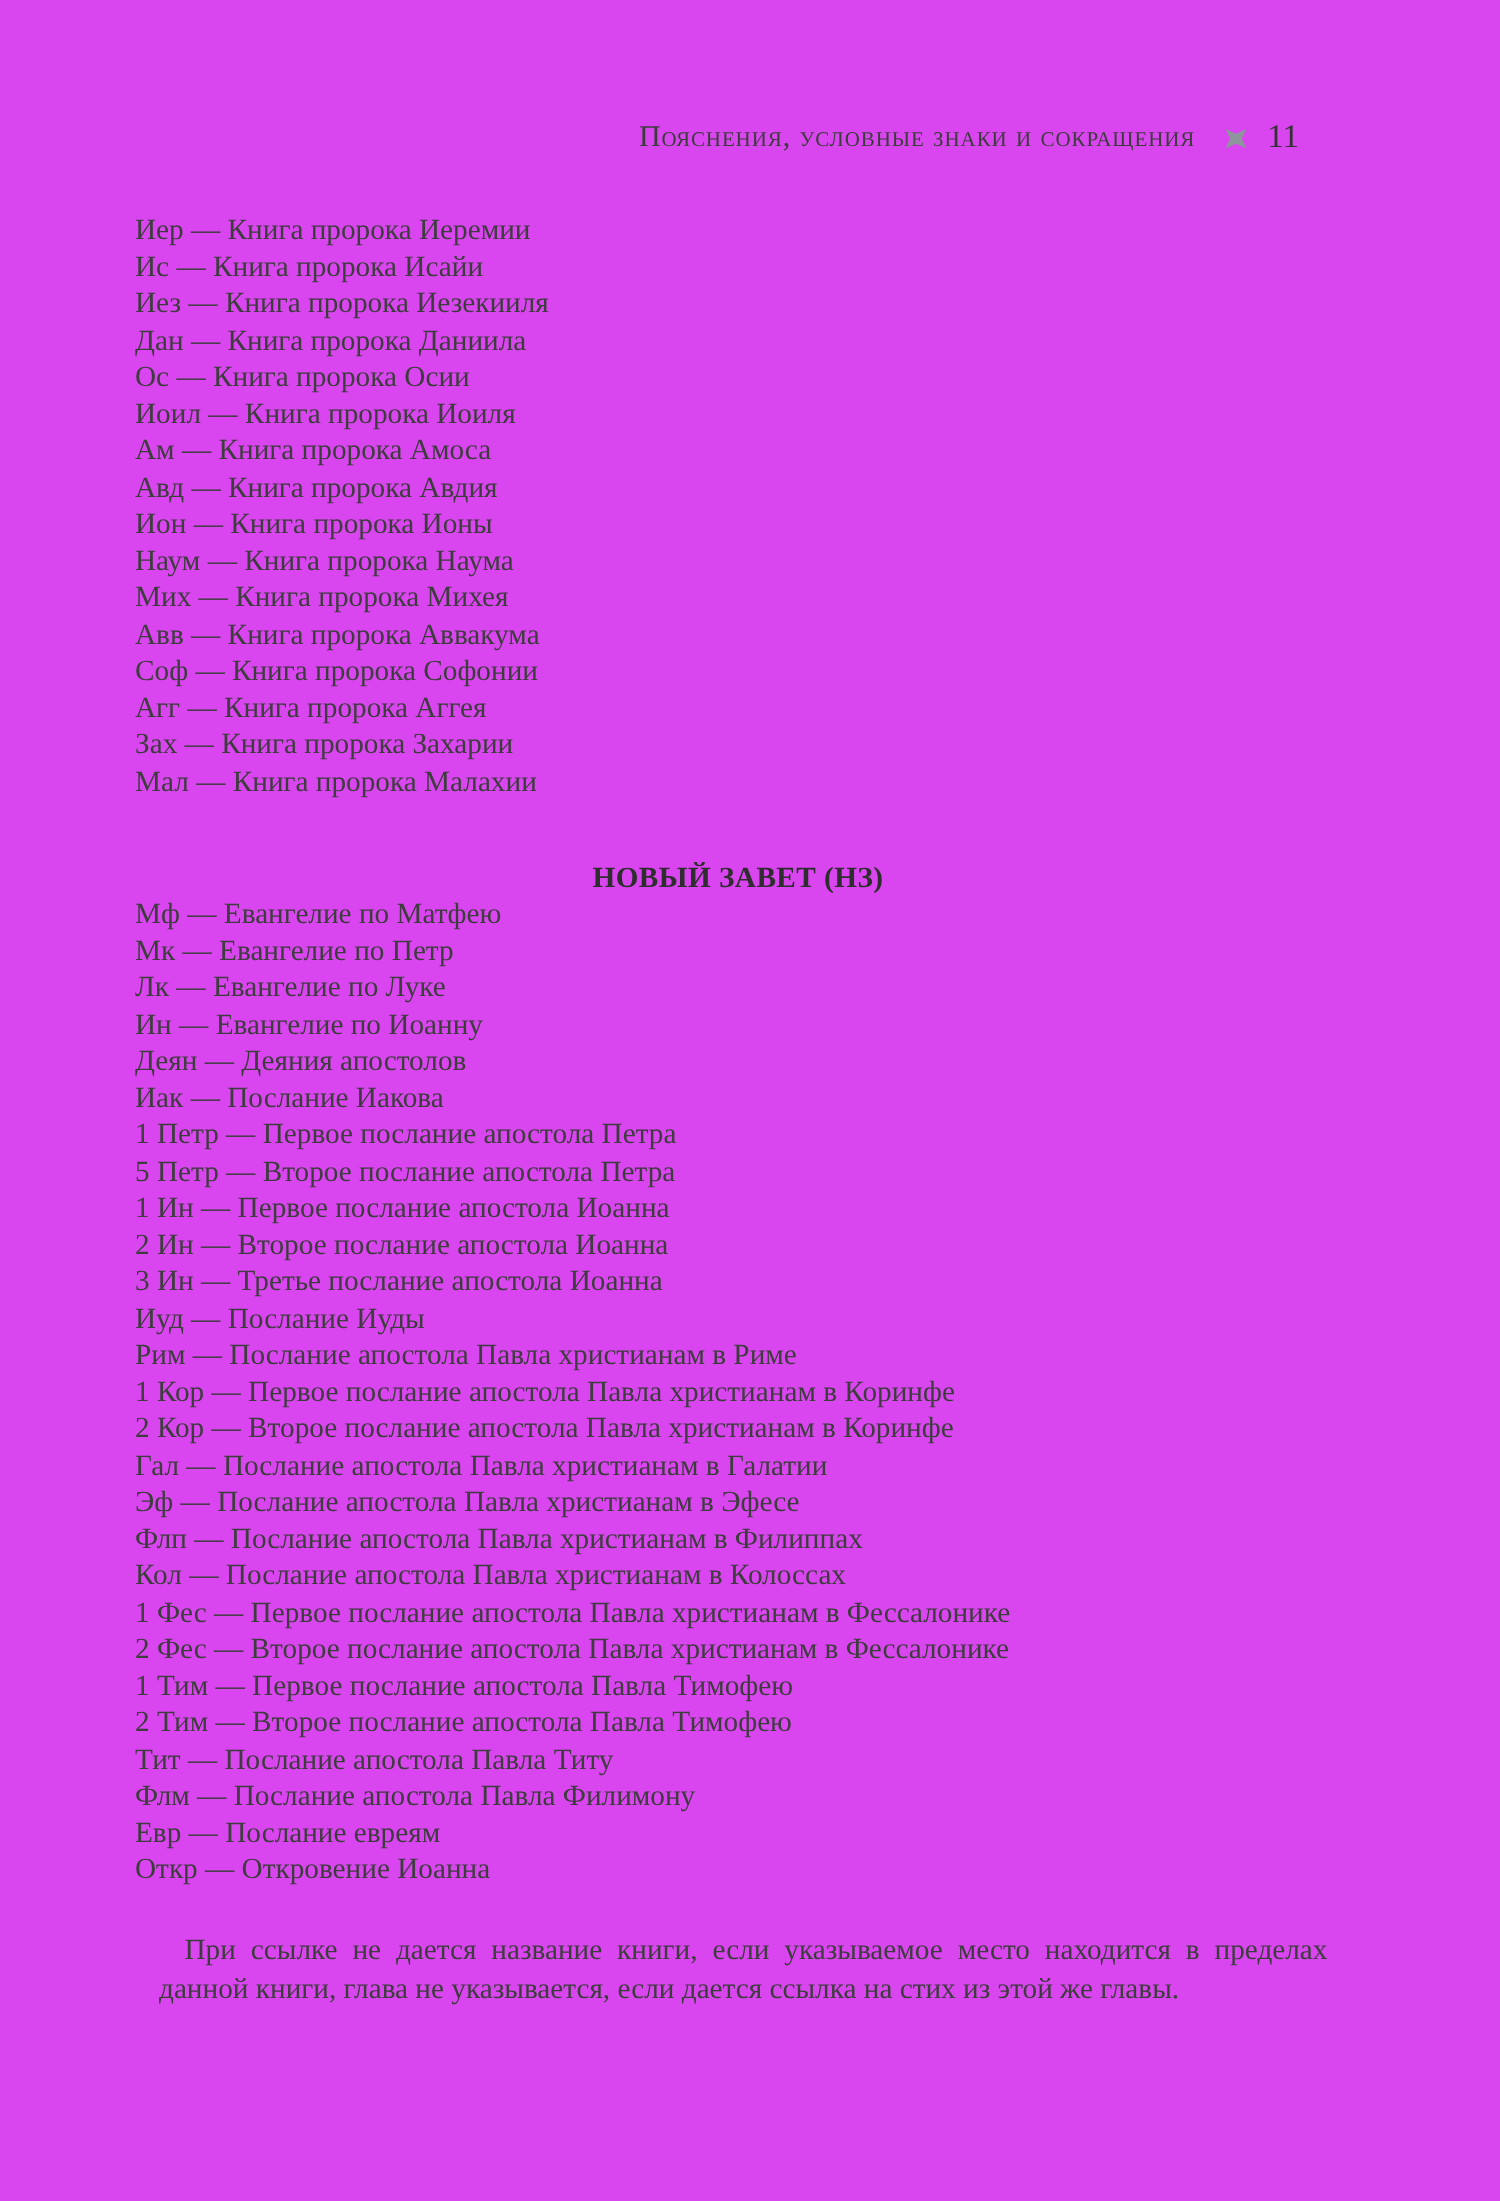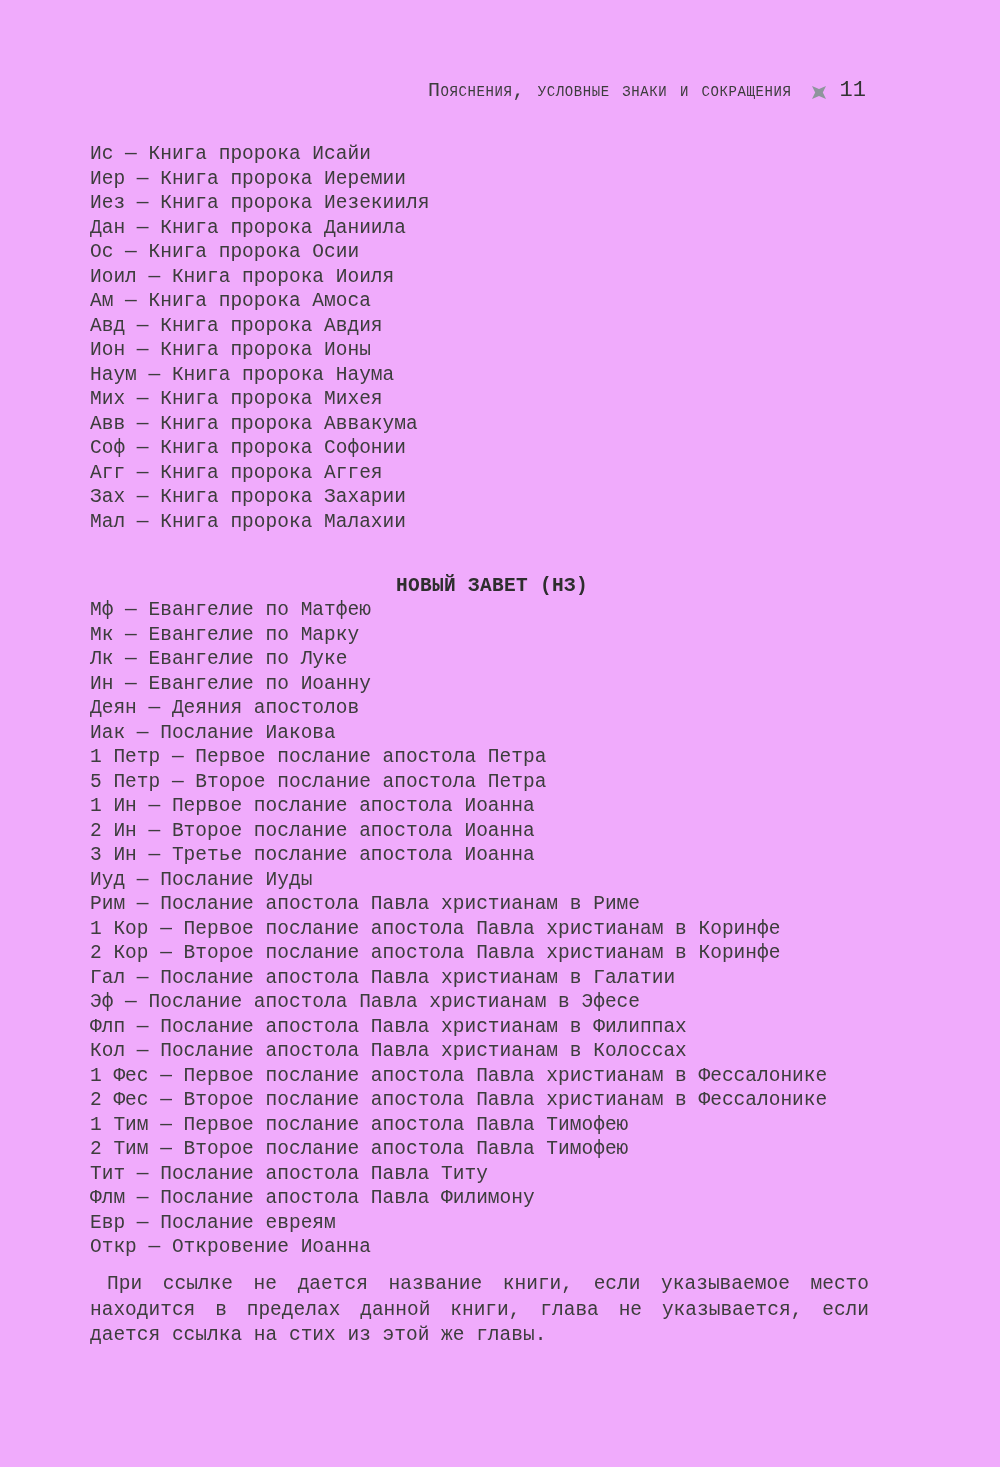--- a/index.html
+++ b/index.html
@@ -4,23 +4,23 @@
 <style>
   html, body {
     margin: 0;
     padding: 0;
     background: #ffffff;
   }
   .page {
     position: relative;
     width: 1000px;
     height: 1467px;
-    background: #f0abfc;
+    background: #d946ef;
     overflow: hidden;
-    font-family: Liberation Mono, monospace;
+    font-family: Liberation Serif, serif;
     color: #3d3d3d;
   }
   
   .running-head {
     position: absolute;
     top: 78px;
     right: 134px;
     display: flex;
     align-items: center;
     white-space: nowrap;
@@ -67,21 +67,21 @@
     font-weight: bold;
     letter-spacing: 0.3px;
     color: #2e2e2e;
   }
   
   .footnote {
     position: absolute;
     top: 1272px;
     left: 90px;
     width: 779px;
-    margin: 0;
+    margin: 16px;
     font-size: 19.5px;
     line-height: 25.5px;
     text-align: justify;
     text-indent: 17px;
     color: #3d3d3d;
   }
 </style>
 </head>
 <body>
 
@@ -91,43 +91,43 @@
     <span class="rh-title">Пояснения, условные знаки и сокращения</span>
     <span class="rh-icon">
       <svg width="14" height="13" viewBox="0 0 14 13" xmlns="http://www.w3.org/2000/svg">
         <polygon points="0,0 7,3.1 14,0 10.8,6.5 14,13 7,9.9 0,13 3.2,6.5" fill="#8e959c"></polygon>
       </svg>
     </span>
     <span class="rh-page">11</span>
   </header>
 
   <div class="abbr-list ot-list">
+      <div class="abbr-line">Иер — Книга пророка Иеремии</div>
       <div class="abbr-line">Ис — Книга пророка Исайи</div>
-      <div class="abbr-line">Иер — Книга пророка Иеремии</div>
       <div class="abbr-line">Иез — Книга пророка Иезекииля</div>
       <div class="abbr-line">Дан — Книга пророка Даниила</div>
       <div class="abbr-line">Ос — Книга пророка Осии</div>
       <div class="abbr-line">Иоил — Книга пророка Иоиля</div>
       <div class="abbr-line">Ам — Книга пророка Амоса</div>
       <div class="abbr-line">Авд — Книга пророка Авдия</div>
       <div class="abbr-line">Ион — Книга пророка Ионы</div>
       <div class="abbr-line">Наум — Книга пророка Наума</div>
       <div class="abbr-line">Мих — Книга пророка Михея</div>
       <div class="abbr-line">Авв — Книга пророка Аввакума</div>
       <div class="abbr-line">Соф — Книга пророка Софонии</div>
       <div class="abbr-line">Агг — Книга пророка Аггея</div>
       <div class="abbr-line">Зах — Книга пророка Захарии</div>
       <div class="abbr-line">Мал — Книга пророка Малахии</div>
     </div>
 
   <h2 class="nt-heading">НОВЫЙ ЗАВЕТ (НЗ)</h2>
 
   <div class="abbr-list nt-list">
       <div class="abbr-line">Мф — Евангелие по Матфею</div>
-      <div class="abbr-line">Мк — Евангелие по Марку</div>
+      <div class="abbr-line">Мк — Евангелие по Петр</div>
       <div class="abbr-line">Лк — Евангелие по Луке</div>
       <div class="abbr-line">Ин — Евангелие по Иоанну</div>
       <div class="abbr-line">Деян — Деяния апостолов</div>
       <div class="abbr-line">Иак — Послание Иакова</div>
       <div class="abbr-line">1 Петр — Первое послание апостола Петра</div>
       <div class="abbr-line">5 Петр — Второе послание апостола Петра</div>
       <div class="abbr-line">1 Ин — Первое послание апостола Иоанна</div>
       <div class="abbr-line">2 Ин — Второе послание апостола Иоанна</div>
       <div class="abbr-line">3 Ин — Третье послание апостола Иоанна</div>
       <div class="abbr-line">Иуд — Послание Иуды</div>

